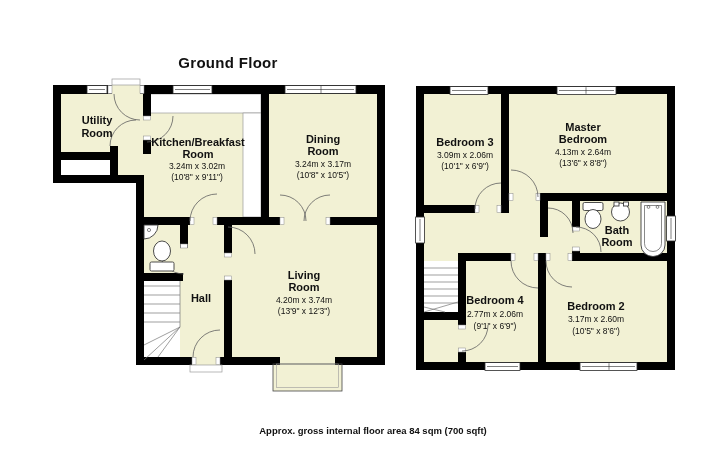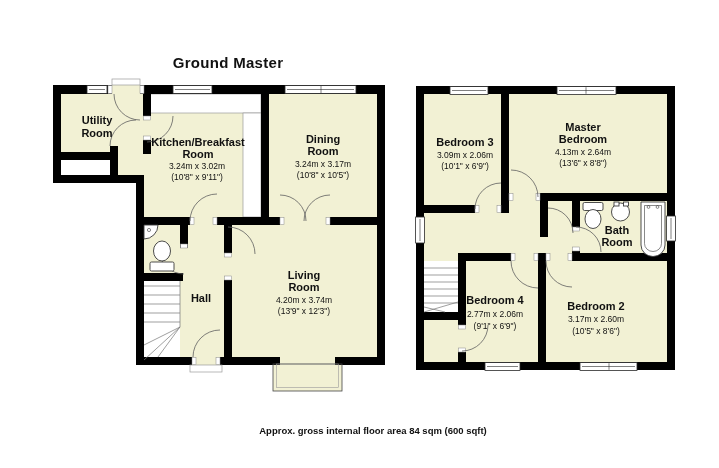--- a/index.html
+++ b/index.html
@@ -35,21 +35,21 @@
   .baythin{fill:none;stroke:var(--thin_line);stroke-width:.6;}
   text{fill:var(--text_color);}
   .rname{font-family:"Liberation Sans",sans-serif;font-weight:bold;font-size:11px;text-anchor:middle;}
   .rdim{font-family:"Liberation Sans",sans-serif;font-size:8.5px;text-anchor:middle;}
 </style>
 </head>
 <body>
 
 <div class="page">
 
-  <div class="floor-title title-ground">Ground Master</div>
+  <div class="floor-title title-ground">Ground Floor</div>
 
   <svg class="svg-ground" width="360" height="350" viewBox="0 0 360 350">
 
     <g>
       <rect class="fill" x="21" y="44" width="83" height="89"></rect>
       <rect class="fill" x="70" y="96" width="34" height="37"></rect>
       <rect class="fill" x="96" y="44" width="241" height="263"></rect>
       <rect class="fill" x="233" y="307" width="69" height="34"></rect>
     </g>
 
@@ -265,14 +265,14 @@
       <text class="rname" x="212" y="171">Room</text>
       <text class="rname" x="90" y="229">Bedroom 4</text>
       <text class="rdim" x="90" y="242">2.77m x 2.06m</text>
       <text class="rdim" x="90" y="254">(9'1" x 6'9")</text>
       <text class="rname" x="191" y="235">Bedroom 2</text>
       <text class="rdim" x="191" y="247">3.17m x 2.60m</text>
       <text class="rdim" x="191" y="259">(10'5" x 8'6")</text>
     </g>
   </svg>
 
-  <div class="caption">Approx. gross internal floor area 84 sqm (600 sqft)</div>
+  <div class="caption">Approx. gross internal floor area 84 sqm (700 sqft)</div>
 </div>
 
 </body></html>

